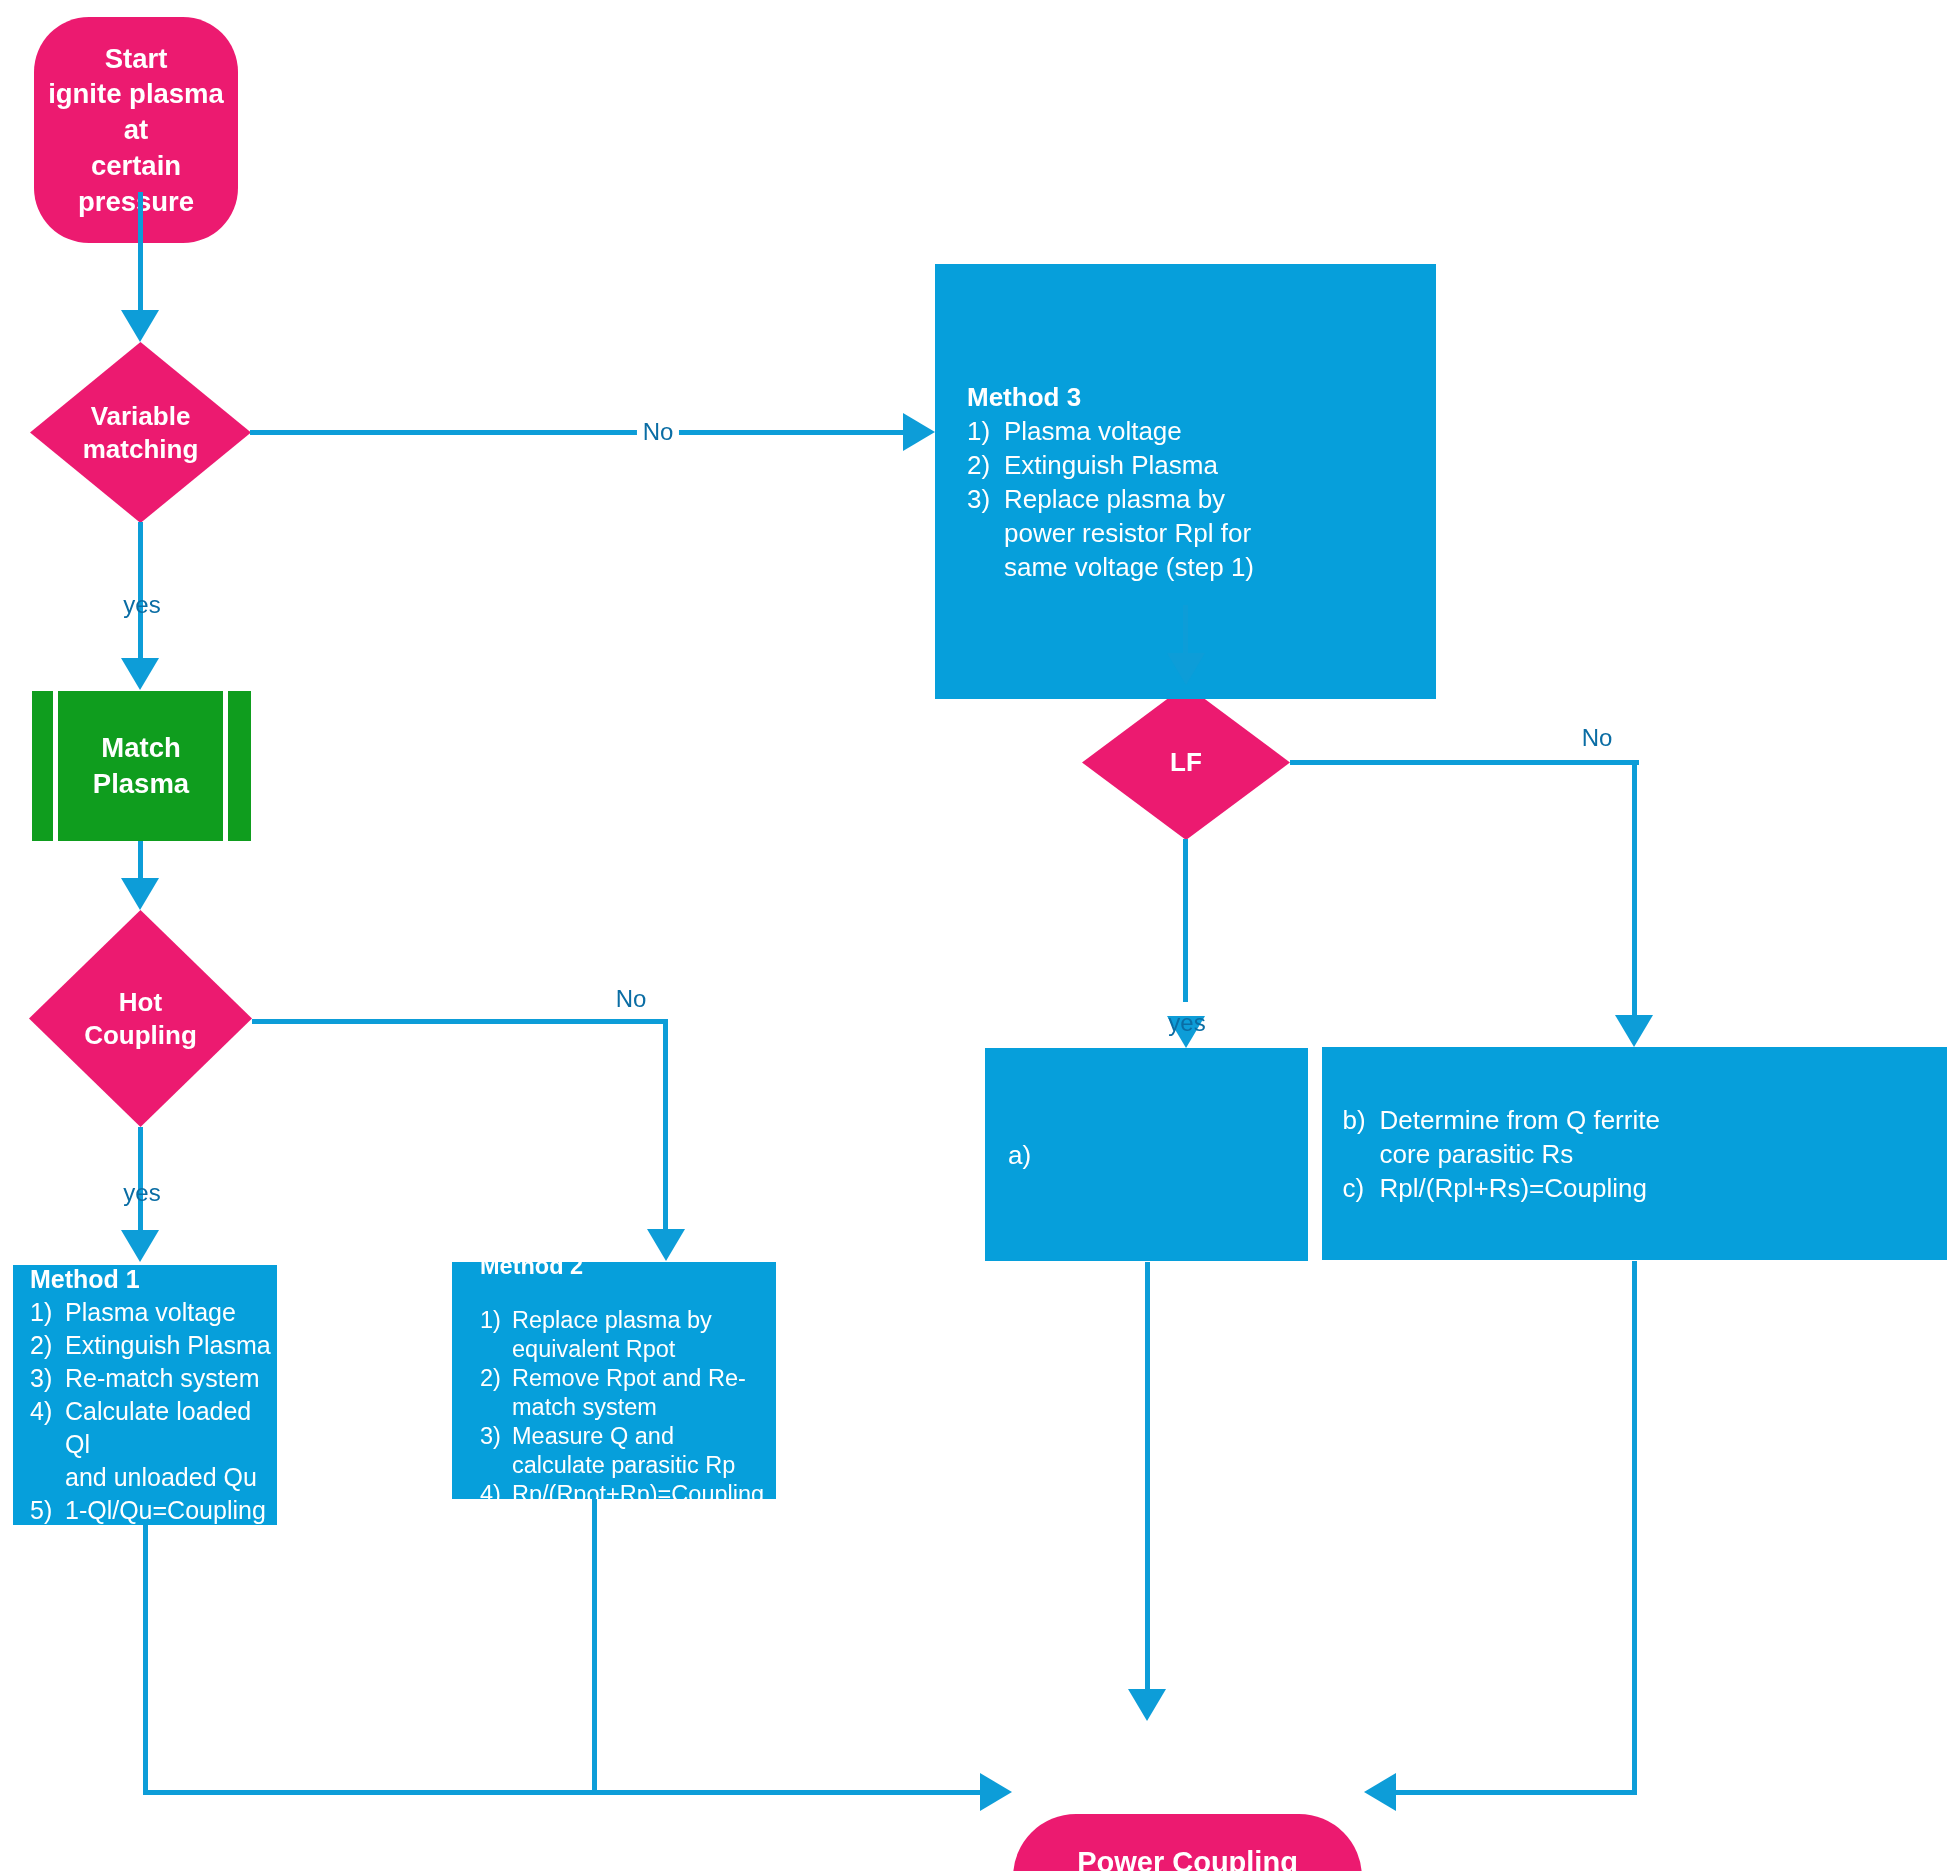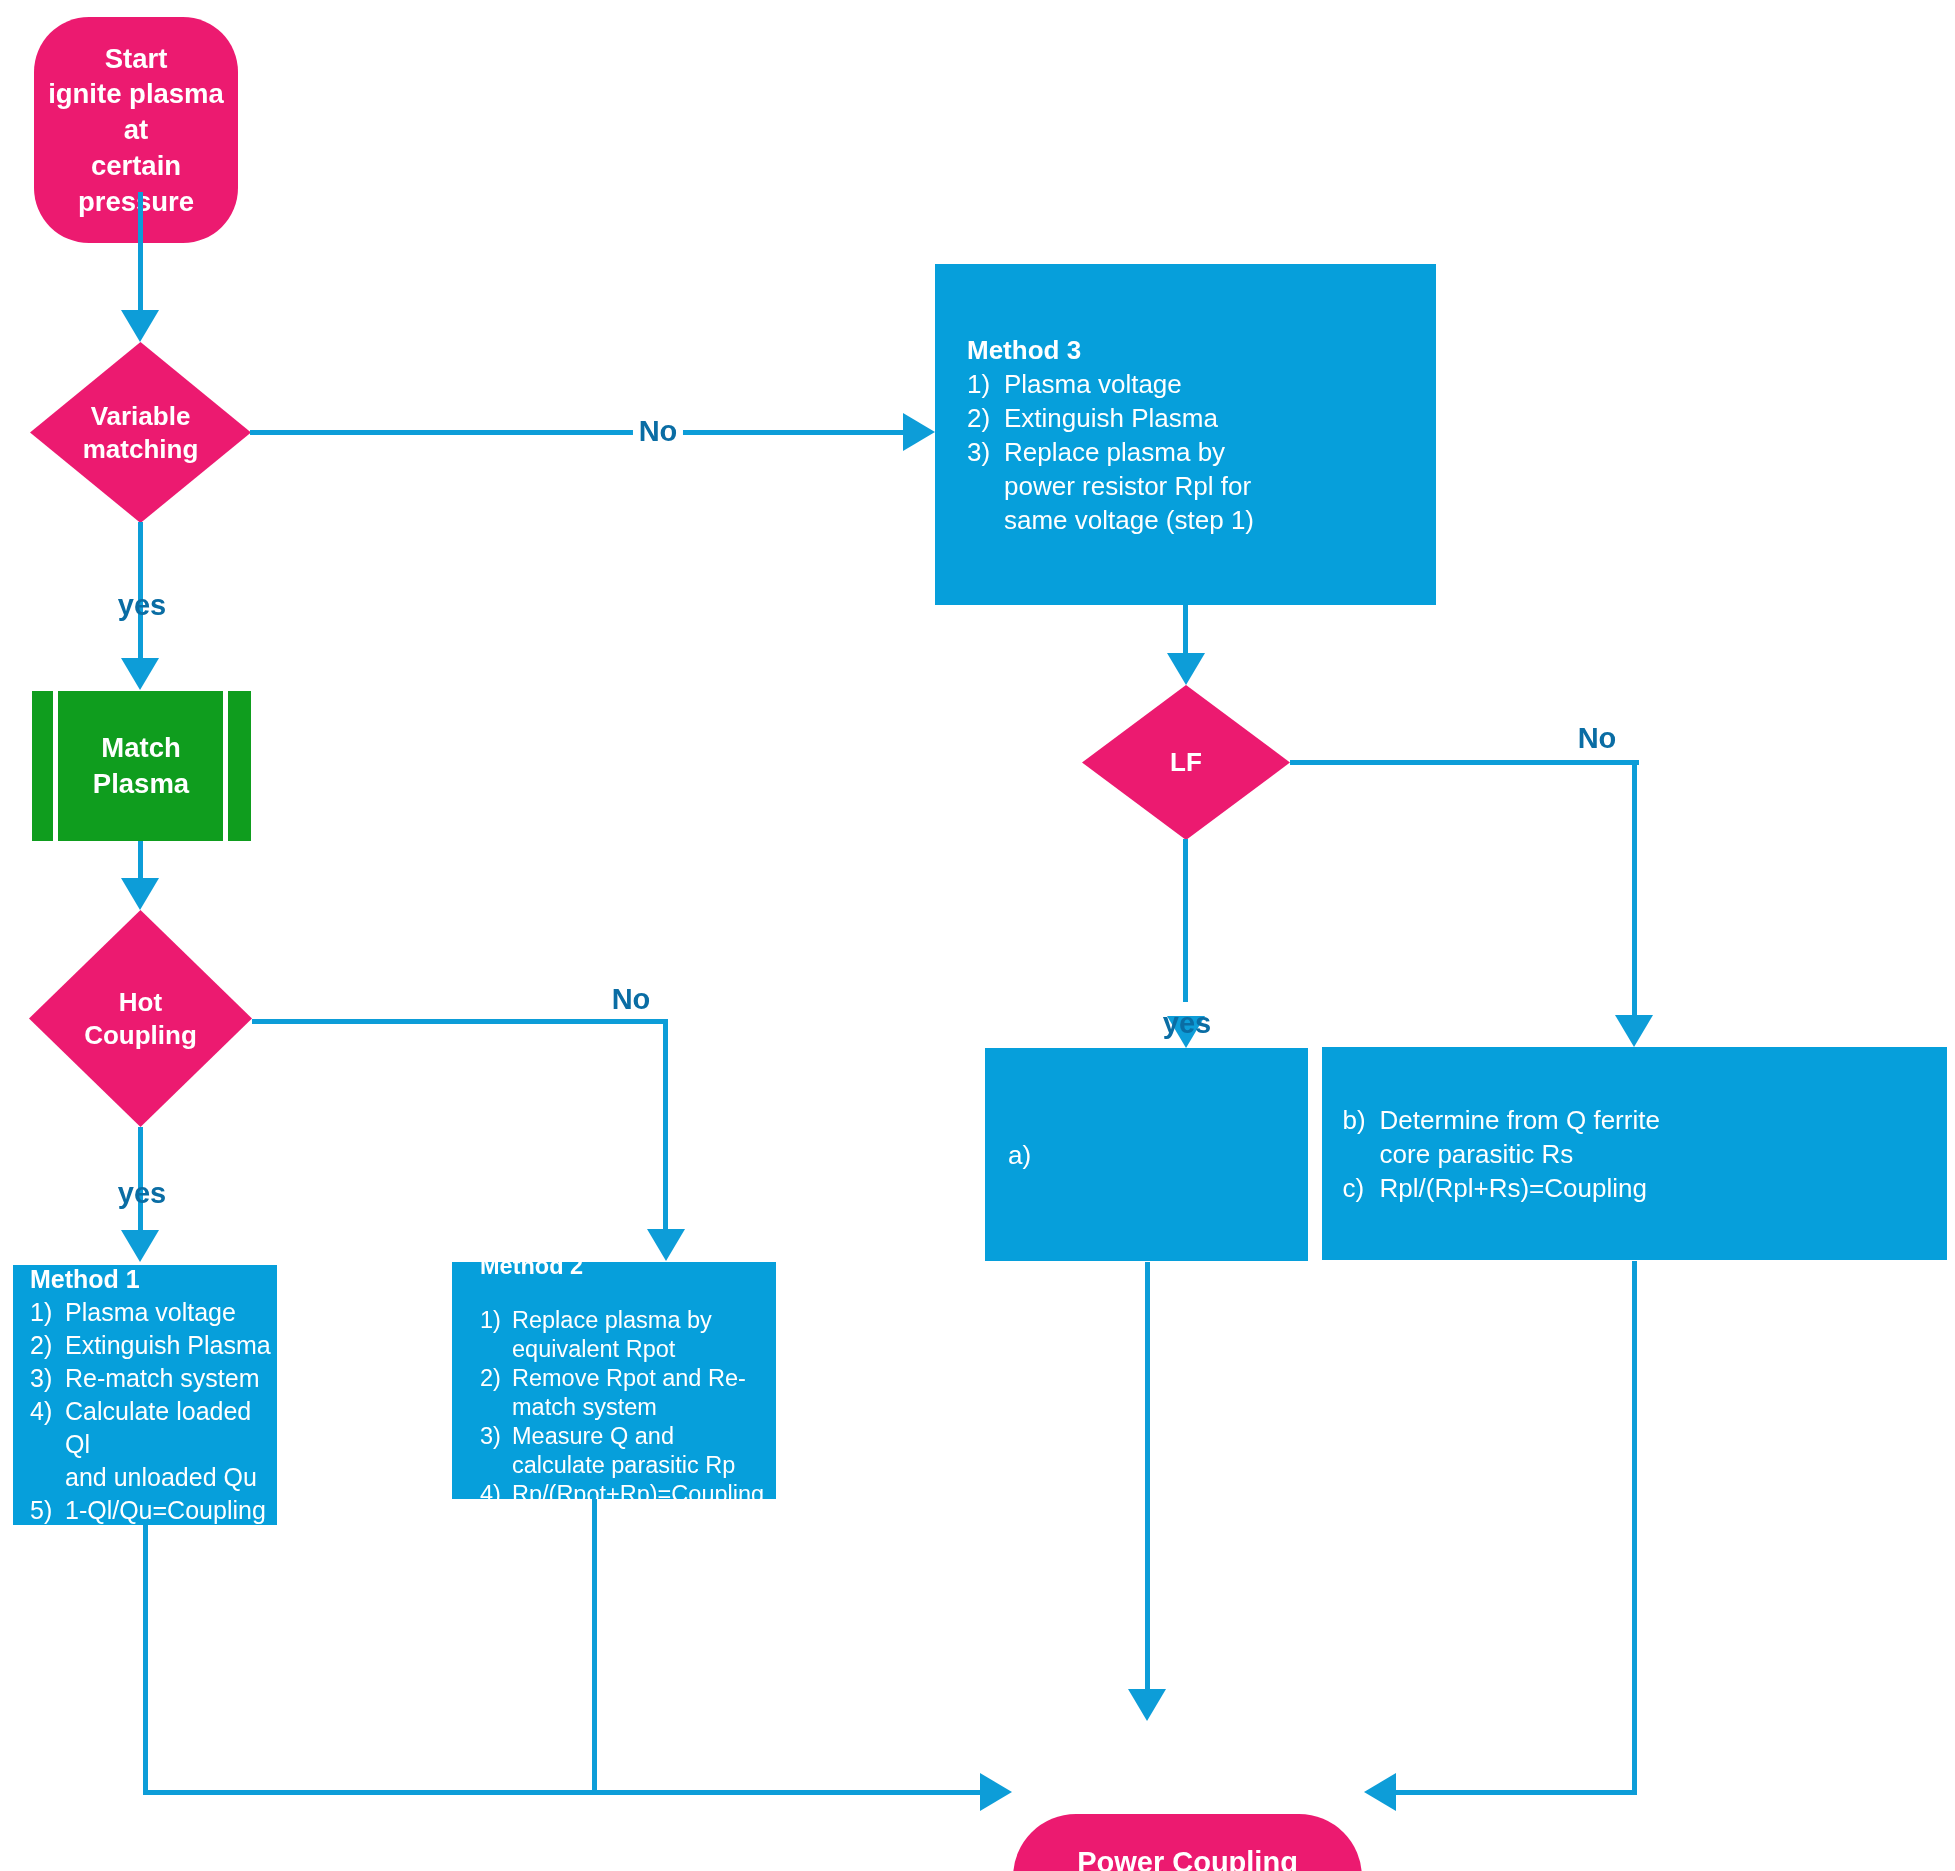--- a/index.html
+++ b/index.html
@@ -27,33 +27,33 @@
 
   .vline,.hline{position:absolute;background:var(--line);}
   .vline{width:4.6px;}
   .hline{height:4.6px;}
 
   .ah{position:absolute;width:0;height:0;}
   .ah.down {border-left:19px solid transparent;border-right:19px solid transparent;border-top:32px solid var(--line);}
   .ah.right{border-top:19px solid transparent;border-bottom:19px solid transparent;border-left:32px solid var(--line);}
   .ah.left {border-top:19px solid transparent;border-bottom:19px solid transparent;border-right:32px solid var(--line);}
 
-  .elabel{position:absolute;color:var(--label);font-weight:bold;font-size:29px;
+  .elabel{position:absolute;color:var(--label);font-weight:normal;font-size:24px;
           transform:translate(-50%,-50%);line-height:1;}
   .elabel.bg{background:#fff;padding:2.3px 5.7px;}
 
   
   #start{left:34px;top:17px;width:204px;height:226px;border-radius:55px;font-size:27.5px;line-height:1.3;}
   #vm{left:30px;top:342px;width:221px;height:181px;font-size:26px;line-height:1.25;}
   #match{left:31.5px;top:691px;width:219px;height:150px;font-size:27.5px;line-height:1.3;}
   #hc{left:29px;top:910px;width:223px;height:217px;font-size:26px;line-height:1.25;}
   #lf{left:1082px;top:685px;width:208px;height:155px;font-size:26px;}
   #terminal{left:1013px;top:1814px;width:349px;height:136px;border-radius:63px;font-size:29px;line-height:1.3;}
 
-  #m3{left:935px;top:264px;width:501px;height:341px;font-size:26px;line-height:34px;padding-left:32px;padding-right:11.4px;}
+  #m3{left:935px;top:264px;width:501px;height:435px;font-size:26px;line-height:34px;padding-left:32px;padding-right:11.4px;}
   #m3 .n{width:37px;}
   #m1{left:13px;top:1265px;width:264px;height:260px;font-size:25px;line-height:33px;padding-left:17px;padding-right:3.4px;}
   #m1 .n{width:35px;}
   #m2{left:452px;top:1262px;width:324px;height:237px;font-size:23.5px;line-height:29px;padding-left:28px;padding-right:3.4px;gap:25px;}
   #m2 .n{width:32px;}
   #boxa{left:985px;top:1048px;width:323px;height:213px;font-size:26px;line-height:34px;padding-left:23px;}
   #boxa .n{width:37px;}
   #boxb{left:1322px;top:1047px;width:625px;height:213px;font-size:26px;line-height:34px;padding-left:20.6px;}
   #boxb .n{width:37px;}
 </style>

